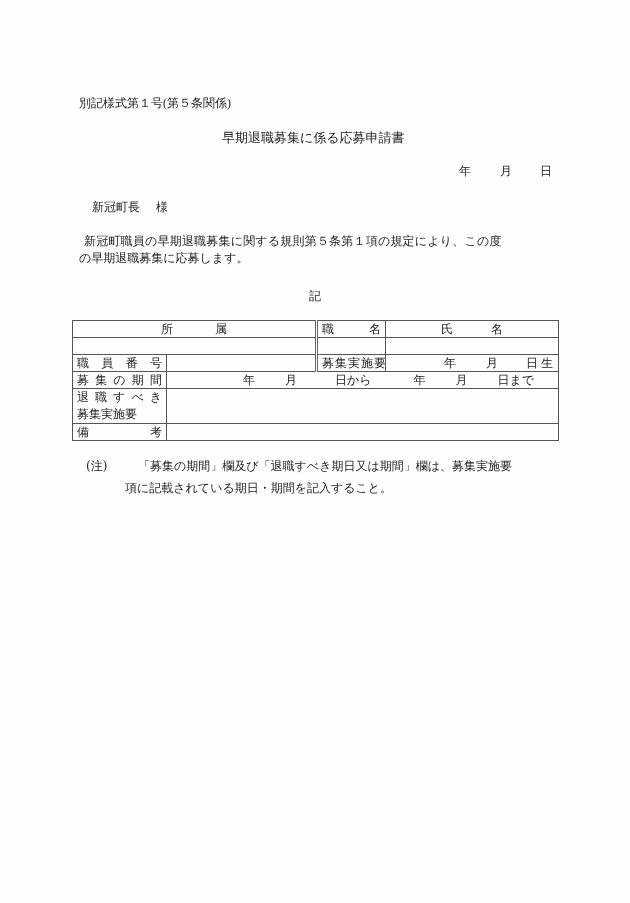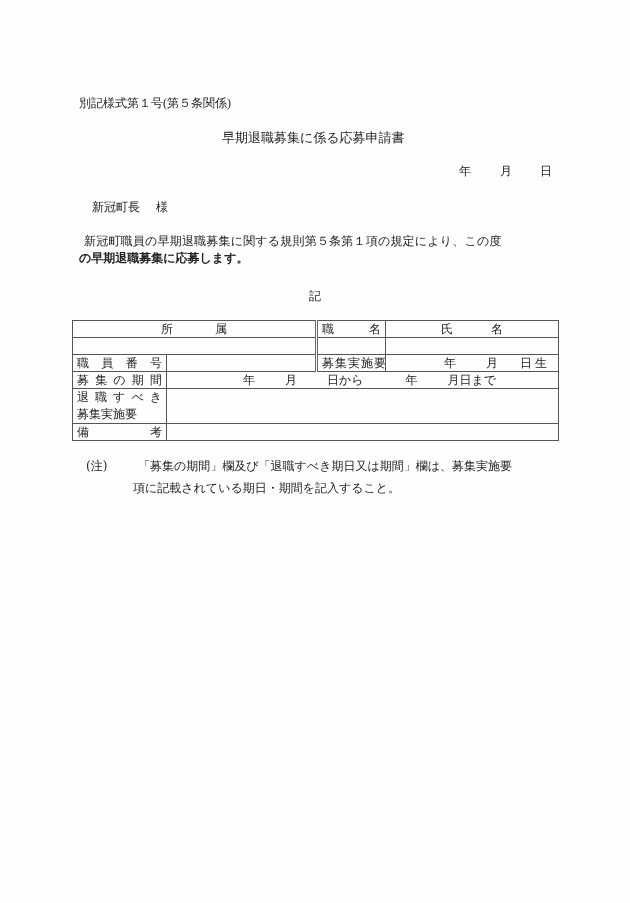--- a/index.html
+++ b/index.html
@@ -8,41 +8,41 @@
       font-family: "DejaVu Serif", "Liberation Serif", serif;
       color: #222; font-size: 12px;
     }
     .abs { position: absolute; white-space: nowrap; line-height: 1; }
     #form-no { left: 79px; top: 97px; font-size: 12px; font-family: Liberation Serif, serif; }
     #doc-title { left: 222px; top: 131px; font-size: 13px; }
     .date-part { top: 165px; font-size: 12px; }
     #addressee { left: 92px; top: 201px; }
     #addressee .sama { margin-left: 16px; }
     #body1 { left: 84px; top: 235px; letter-spacing: 0.2px; }
-    #body2 { left: 79px; top: 252px; font-weight: bold; }
+    #body2 { left: 79px; top: 252px; }
     #ki { left: 309px; top: 290px; }
 
     table.form {
       position: absolute; left: 72px; top: 320px;
       width: 486px; border-collapse: collapse; table-layout: fixed;
       font-size: 12px;
     }
     table.form td {
       border: 1px solid #555; padding: 0 4px; height: 16px; line-height: 16px;
       vertical-align: middle; white-space: nowrap; overflow: hidden;
     }
     .spread { display: flex; justify-content: space-between; }
     .dbl-left { border-left: 3px double #666 !important; }
     .tall { height: 33px !important; line-height: 17px !important; }
     .dates { display: flex; }
     .dates span { display: inline-block; }
 
     #note { left: 86px; top: 460px; }
     #note .label { display: inline-block; width: 52px; }
-    #note2 { left: 133px; top: 482px; }
+    #note2 { left: 125px; top: 482px; }
   </style>
 </head>
 <body>
 
 <div class="abs" id="form-no">別記様式第１号(第５条関係)</div>
 <div class="abs" id="doc-title">早期退職募集に係る応募申請書</div>
 <div class="abs date-part" style="left:459px">年</div>
 <div class="abs date-part" style="left:500px">月</div>
 <div class="abs date-part" style="left:540px">日</div>
 
@@ -97,42 +97,42 @@
       </div>
     </td>
     <td></td>
     <td class="dbl-left">
       <span style="letter-spacing:1px">募集実施要</span>
     </td>
     <td>
       <div class="dates">
         <span style="margin-left:54px">年</span>
         <span style="margin-left:30px">月</span>
-        <span style="margin-left:22px;letter-spacing:3px">日生</span>
+        <span style="margin-left:28px;letter-spacing:3px">日生</span>
       </div>
     </td>
   </tr>
   <tr>
     <td>
       <div class="spread">
         <span>募</span>
         <span>集</span>
         <span>の</span>
         <span>期</span>
         <span>間</span>
       </div>
     </td>
     <td colspan="3">
       <div class="dates">
         <span style="margin-left:72px">年</span>
         <span style="margin-left:30px">月</span>
-        <span style="margin-left:30px">日から</span>
+        <span style="margin-left:38px">日から</span>
         <span style="margin-left:42px">年</span>
         <span style="margin-left:30px">月</span>
-        <span style="">日まで</span>
+        <span style="margin-left:30px">日まで</span>
       </div>
     </td>
   </tr>
   <tr>
     <td class="tall">
       <div class="spread">
         <span>退</span>
         <span>職</span>
         <span>す</span>
         <span>べ</span>

